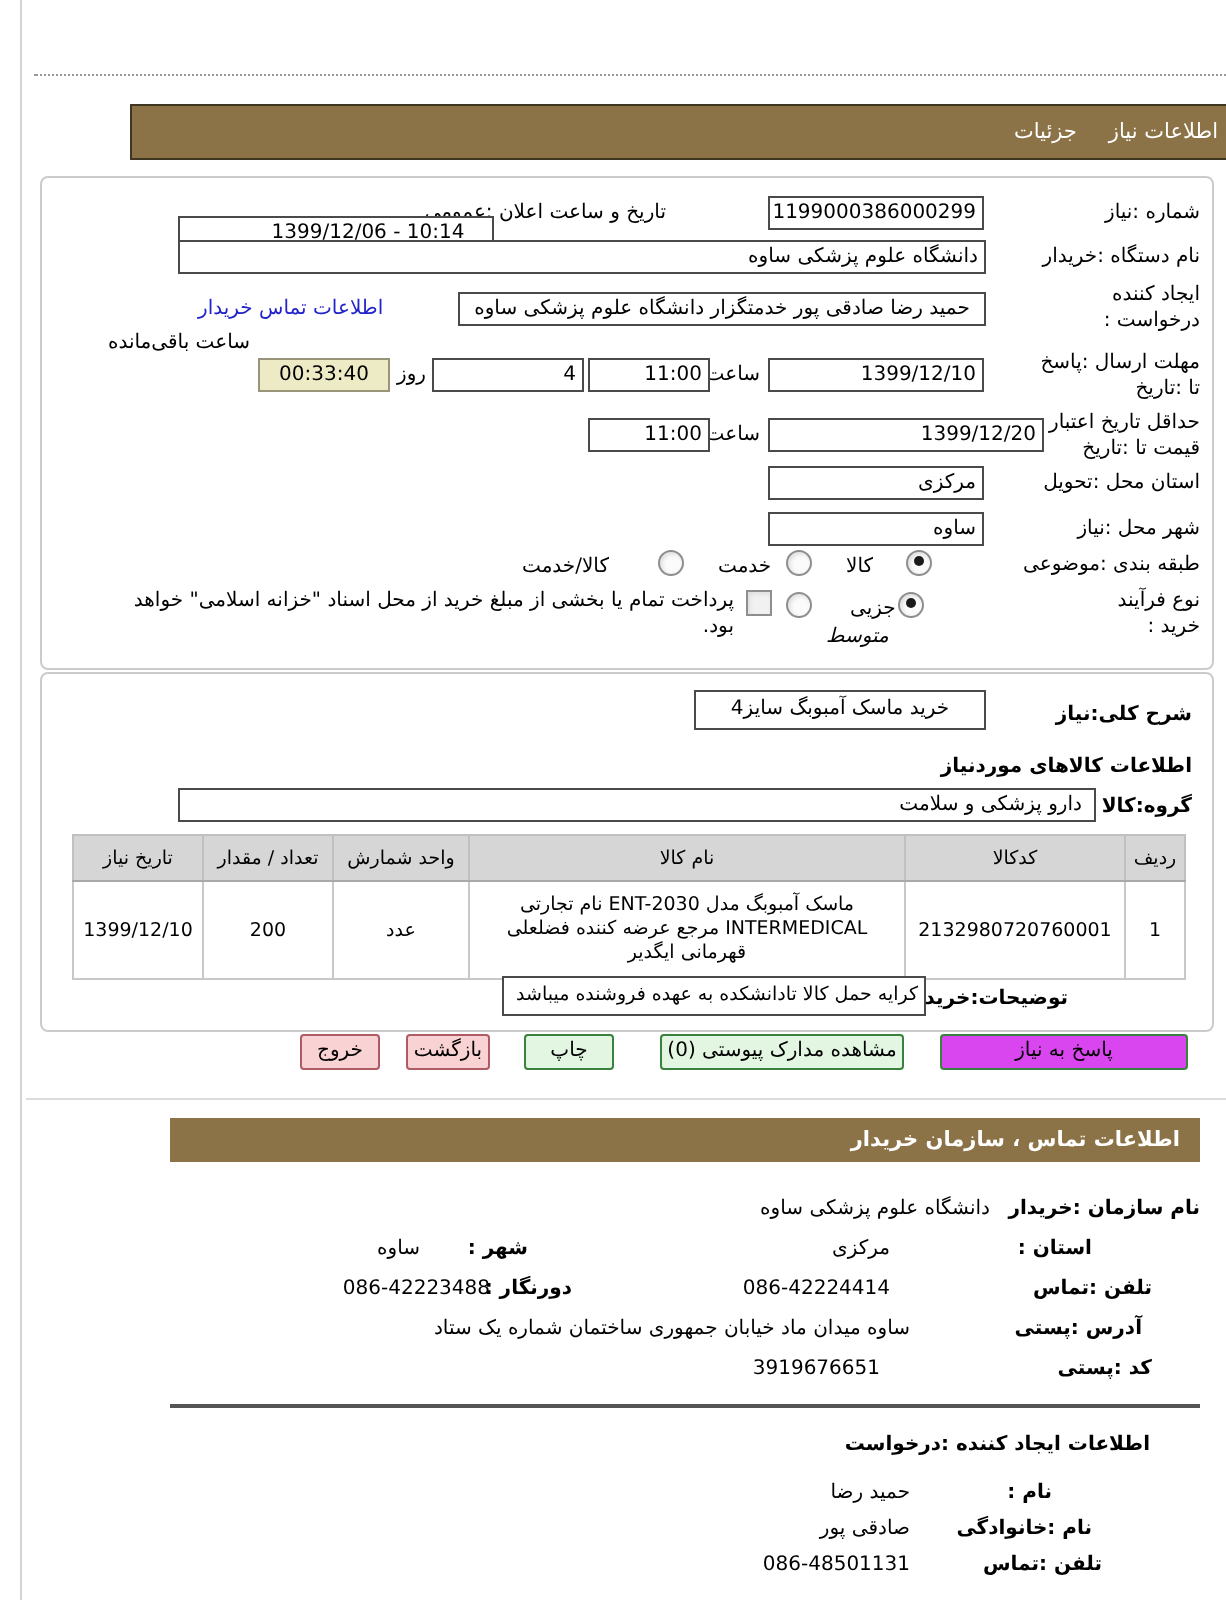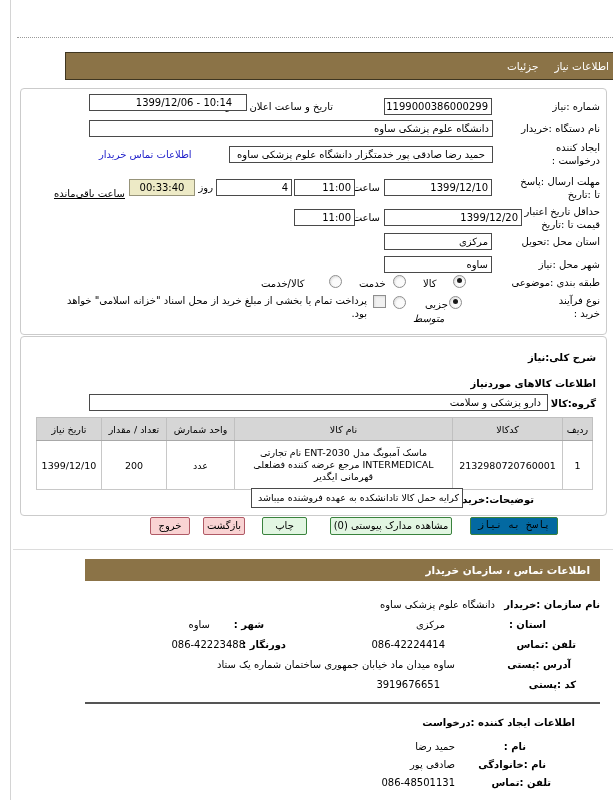--- a/index.html
+++ b/index.html
@@ -51,21 +51,21 @@
 
   <div class="tabbar" style="background:#8b7347;">
     <span>اطلاعات نیاز</span>
     <span>جزئیات</span>
   </div>
 
   <div class="panel panel1">
     <div class="lbl" style="right:6px;top:11px;width:110px;">شماره :نیاز</div>
     <div class="ibox" style="left:363px;top:9px;width:100px;">1199000386000299</div>
     <div class="lbl" style="left:190px;top:11px;width:122px;">تاریخ و ساعت اعلان :عمومی</div>
-    <div class="ibox ltr" style="left:68px;top:5px;width:118px;padding-left:35px;">1399/12/06 - 10:14</div>
+    <div class="ibox ltr" style="left:68px;top:19px;width:118px;padding-left:35px;">1399/12/06 - 10:14</div>
 
     <div class="lbl" style="right:6px;top:33px;width:110px;">نام دستگاه :خریدار</div>
     <div class="ibox" style="left:68px;top:31px;width:396px;">دانشگاه علوم پزشکی ساوه</div>
 
     <div class="lbl" style="right:6px;top:52px;width:110px;">
       <span>ایجاد کننده</span><br>
       <span>درخواست :</span>
     </div>
     <div class="ibox center" style="left:208px;top:57px;width:256px;">حمید رضا صادقی پور خدمتگزار دانشگاه علوم پزشکی ساوه</div>
     <div class="link" style="left:78px;top:60px;color:#2323cb;">اطلاعات تماس خریدار</div>
@@ -73,21 +73,21 @@
     <div class="lbl" style="right:6px;top:86px;width:110px;">
       <span>مهلت ارسال :پاسخ</span><br>
       <span>تا :تاریخ</span>
     </div>
     <div class="ibox" style="left:363px;top:90px;width:100px;">1399/12/10</div>
     <div class="lbl" style="left:332px;top:92px;width:27px;">ساعت</div>
     <div class="ibox" style="left:273px;top:90px;width:53px;">11:00</div>
     <div class="ibox" style="left:195px;top:90px;width:68px;">4</div>
     <div class="lbl" style="left:172px;top:92px;width:20px;">روز</div>
     <div class="ibox center" style="left:108px;top:90px;width:58px;background:#edeac6;border-color:#97947a;">00:33:40</div>
-    <div class="lbl" style="left:2px;top:98px;width:102px;text-decoration:underline;">ساعت باقی‌مانده</div>
+    <div class="lbl" style="left:2px;top:76px;width:102px;">ساعت باقی‌مانده</div>
 
     <div class="lbl" style="right:6px;top:116px;width:110px;">
       <span>حداقل تاریخ اعتبار</span><br>
       <span>قیمت تا :تاریخ</span>
     </div>
     <div class="ibox" style="left:363px;top:120px;width:100px;padding-left:33px;">1399/12/20</div>
     <div class="lbl" style="left:332px;top:122px;width:27px;">ساعت</div>
     <div class="ibox" style="left:273px;top:120px;width:53px;">11:00</div>
 
     <div class="lbl" style="right:6px;top:146px;width:110px;">استان محل :تحویل</div>
@@ -111,20 +111,21 @@
     <span class="radio sel" style="left:428px;top:207px;"></span>
     <div class="lbl" style="left:404px;top:209px;width:27px;text-align:left;">جزیی</div>
     <span class="radio" style="left:372px;top:207px;"></span>
     <div class="lbl" style="left:392px;top:223px;width:40px;text-align:left;font-style:italic;">متوسط</div>
     <span class="chk" style="left:352px;top:206px;"></span>
     <div class="lbl" style="left:28px;top:205px;width:318px;white-space:normal;">پرداخت تمام یا بخشی از مبلغ خرید از محل اسناد "خزانه اسلامی" خواهد بود.</div>
   </div>
 
   <div class="panel panel2">
     <div class="lbl bold" style="right:10px;top:14px;width:105px;">شرح کلی:نیاز</div>
+    <div class="ibox center" style="left:326px;top:8px;width:138px;height:18px;line-height:18px;">خرید ماسک آمبوبگ سایز4</div>
 
     <div class="lbl bold" style="right:10px;top:40px;width:200px;">اطلاعات کالاهای موردنیاز</div>
 
     <div class="lbl bold" style="right:10px;top:60px;width:105px;">گروه:کالا</div>
     <div class="ibox" style="left:68px;top:57px;width:448px;padding-right:6px;">دارو پزشکی و سلامت</div>
 
     <table class="goods">
       <colgroup>
         <col style="width:30px">
           <col style="width:110px">
@@ -152,21 +153,21 @@
           <td>200</td>
           <td>1399/12/10</td>
         </tr>
       </tbody>
     </table>
 
     <div class="lbl bold" style="right:72px;top:156px;width:105px;">توضیحات:خریدار</div>
     <div class="ibox" style="left:230px;top:151px;width:204px;height:18px;line-height:18px;font-size:9.5px;">کرایه حمل کالا تادانشکده به عهده فروشنده میباشد</div>
   </div>
 
-  <div class="btn" style="left:470px;width:88px;background:#0369a1;border:1px solid #39823d;font-family:Liberation Mono, monospace;">پاسخ به نیاز</div>
+  <div class="btn" style="left:470px;width:124px;background:#d946ef;border:1px solid #39823d;">پاسخ به نیاز</div>
   <div class="btn" style="left:330px;width:122px;background:#e2f6e2;border:1px solid #39823d;">مشاهده مدارک پیوستی (0)</div>
   <div class="btn" style="left:262px;width:45px;background:#e2f6e2;border:1px solid #39823d;">چاپ</div>
   <div class="btn" style="left:203px;width:42px;background:#f9d3d3;border:1px solid #b05a66;">بازگشت</div>
   <div class="btn" style="left:150px;width:40px;background:#f9d3d3;border:1px solid #b05a66;">خروج</div>
 
   <div class="sep2"></div>
 
   <div class="bar2" style="background:#8b7347;">اطلاعات تماس ، سازمان خریدار</div>
 
   <div class="lbl bold" style="left:503px;top:598px;width:97px;">نام سازمان :خریدار</div>

